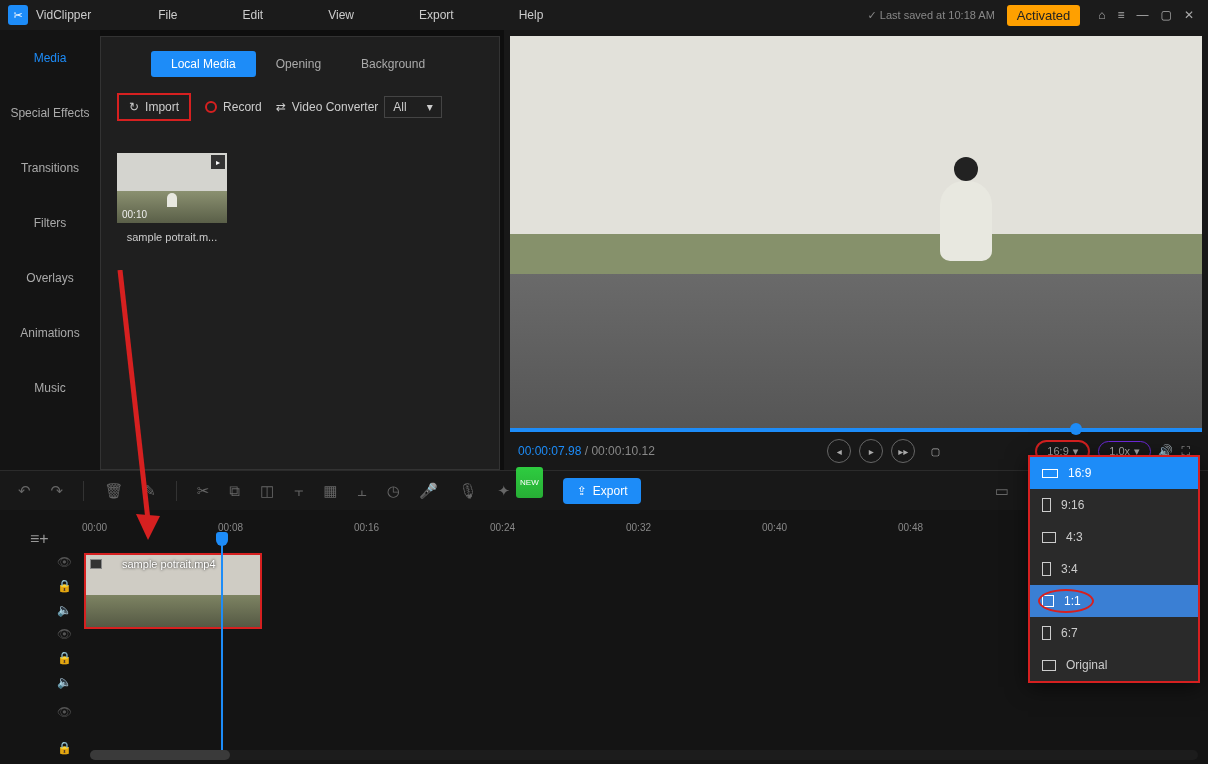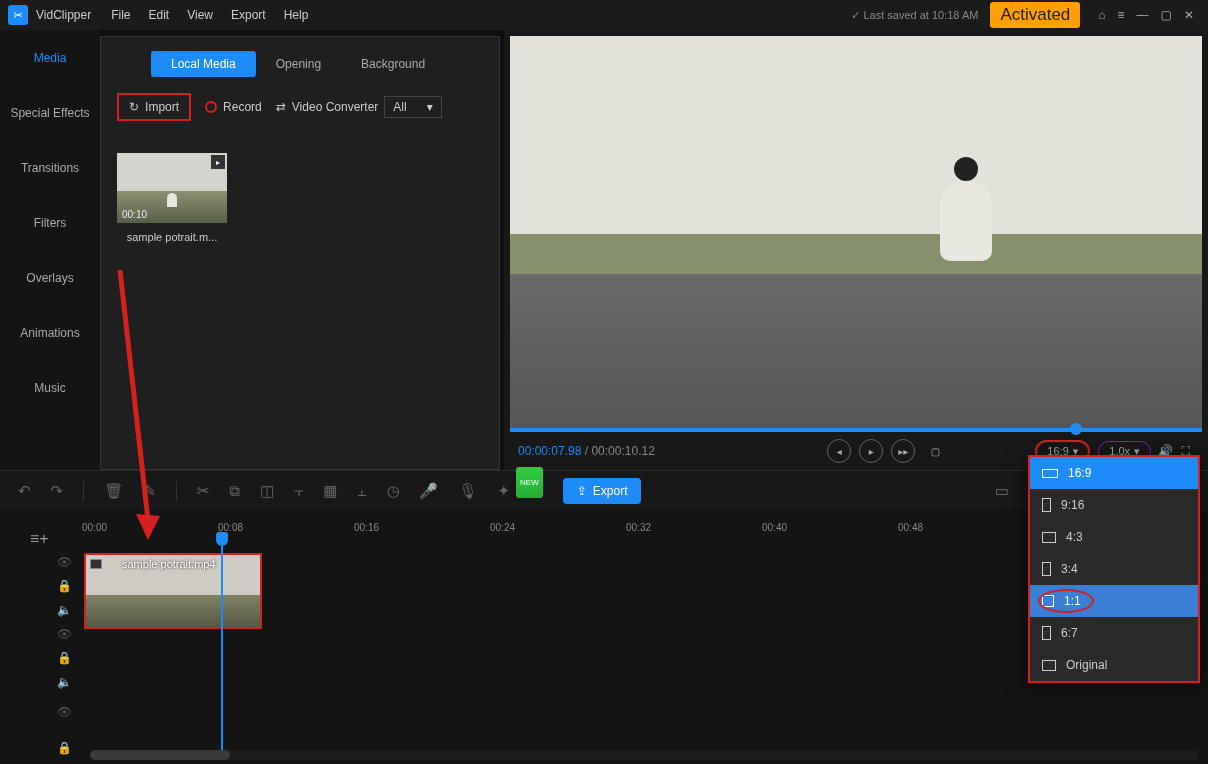--- a/index.html
+++ b/index.html
@@ -2,24 +2,24 @@
 <html><head>
 <meta charset="utf-8">
 <style>
 * { margin: 0; padding: 0; box-sizing: border-box; font-family: "Segoe UI", Arial, sans-serif; }
 body { background: #0e0e0e; color: #ddd; width: 1208px; height: 764px; overflow: hidden; position: relative; }
 
 
 .titlebar { height: 30px; background: #1b1b1b; display: flex; align-items: center; padding: 0 8px; font-size: 12px; color: #ccc; }
 .titlebar .logo { width: 20px; height: 20px; background: #1d8cf8; border-radius: 3px; margin-right: 8px; display: flex; align-items: center; justify-content: center; color: #fff; font-size: 11px; }
 .titlebar .appname { margin-right: 20px; }
-.titlebar .menu-item { margin-right: 18px; cursor: pointer; }
+.titlebar .menu-item { margin-right: 18px; cursor: pointer; margin-left: 47px; }
 .titlebar .spacer { flex: 1; }
 .titlebar .lastsave { color: #888; margin-right: 12px; font-size: 11px; }
-.titlebar .activated { background: #ffa000; color: #222; padding: 3px 10px; border-radius: 3px; font-size: 17px; margin-right: 12px; }
+.titlebar .activated { background: #ffa000; color: #222; padding: 3px 10px; border-radius: 3px; font-size: 13px; margin-right: 12px; }
 .titlebar .win-icon { margin: 0 6px; cursor: pointer; color: #aaa; }
 
 
 .upper { display: flex; height: 440px; }
 
 
 .sidebar { width: 100px; background: #141414; display: flex; flex-direction: column; }
 .sidebar .side-item { height: 55px; display: flex; align-items: center; justify-content: center; font-size: 12px; color: #aaa; cursor: pointer; }
 .sidebar .side-item.active { color: #1d8cf8; }
 

